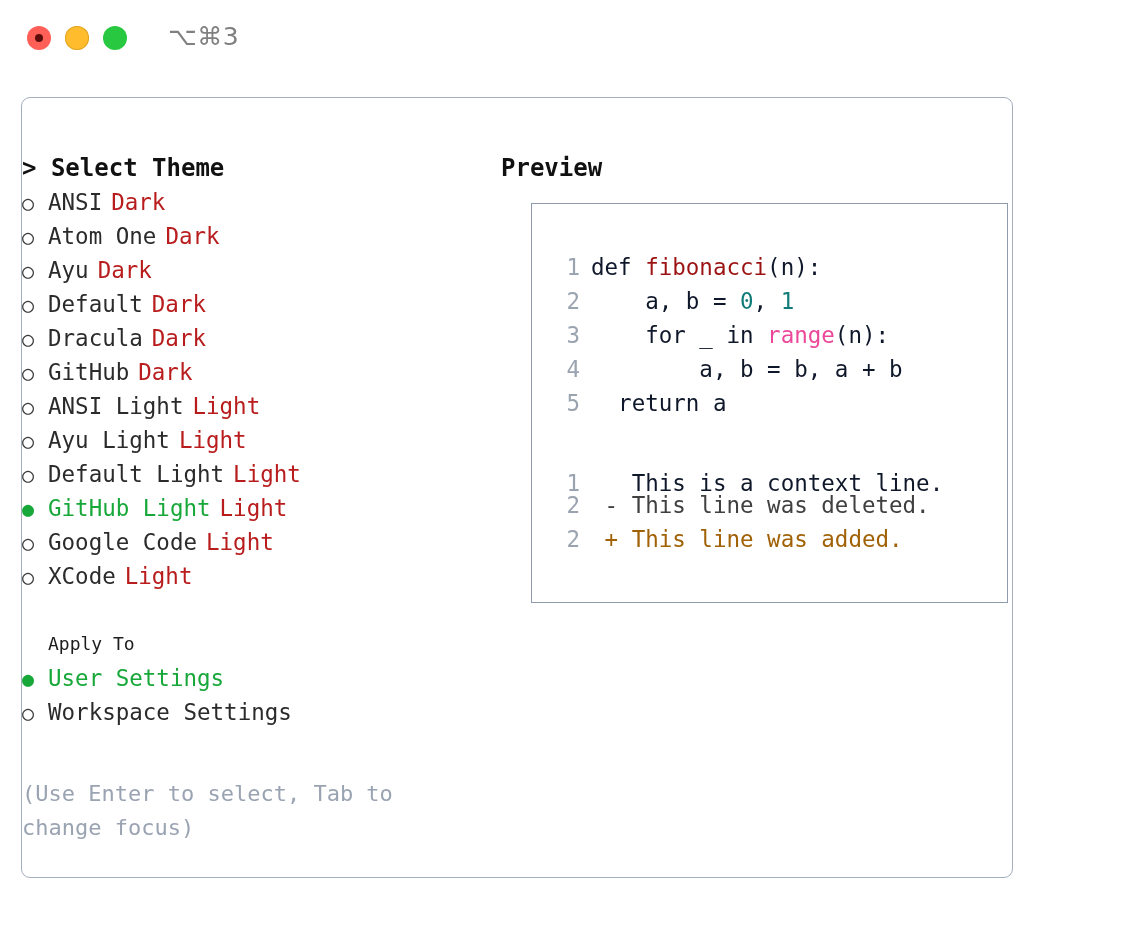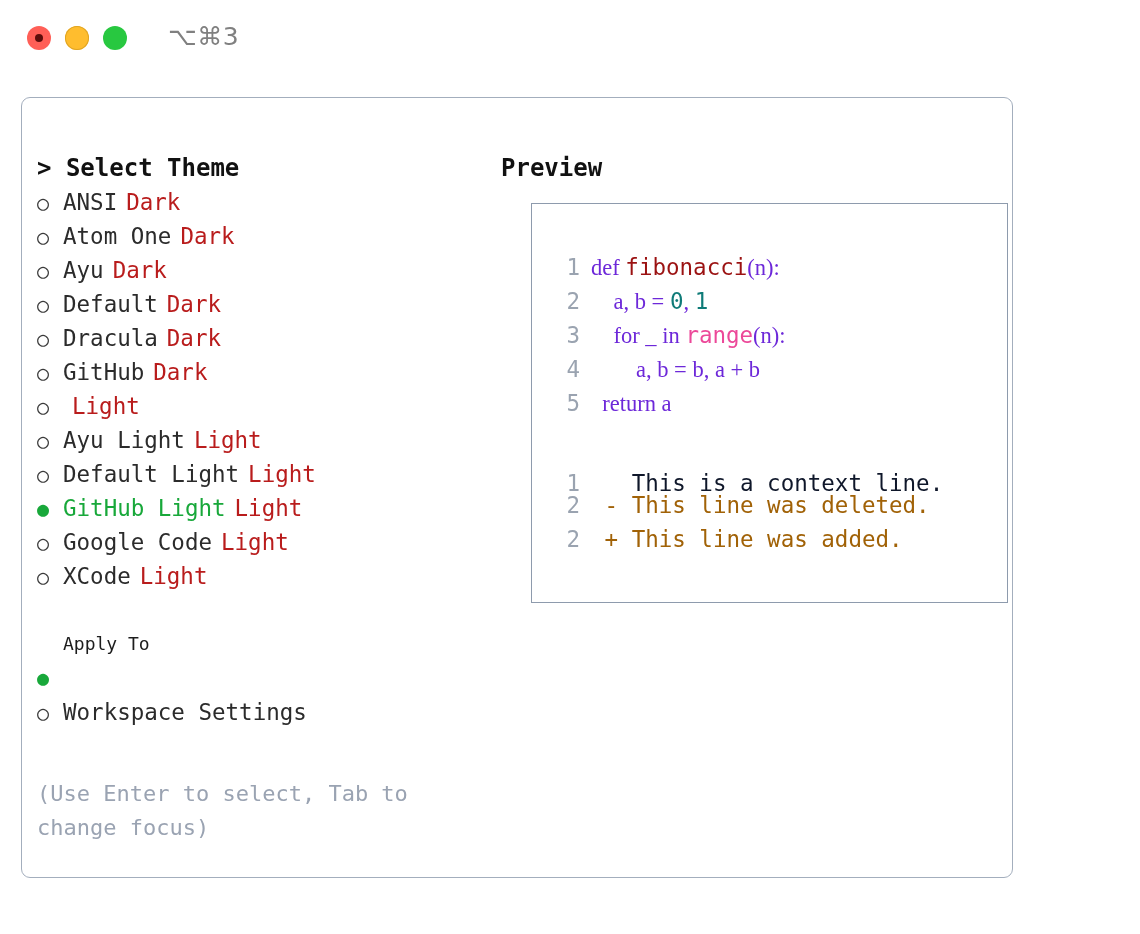--- a/index.html
+++ b/index.html
@@ -88,21 +88,21 @@
 
   .columns {
     position: absolute;
     left: 0; top: 0;
     width: 100%; height: 100%;
   }
 
   
   .left-col {
     position: absolute;
-    left: 15px;
+    left: 0;
     top: 53px;
     width: 440px;
   }
   .right-col {
     position: absolute;
     left: 479px;
     top: 53px;
     width: 500px;
   }
 
@@ -186,26 +186,26 @@
     flex: 0 0 30px;
     color: #9aa3b0;
     text-align: right;
     margin-right: 11px;
   }
   .code-text { color: #24292e; }
 
   .tok-fn   { color: #9b1212; }
   .tok-num  { color: #0f7b78; }
   .tok-bi   { color: #ec4899; }
-  .tok-plain{ color: #6d28d9; font-family: Liberation Serif, serif; }
+  .tok-plain{ color: #0f172a; }
 
   .blank-line { height: 34px; }
 
   .diff-ctx { color: #0f172a; margin-top: 12px; }
-  .diff-del { color: #a16207; }
+  .diff-del { color: #404040; }
   .diff-add { color: #a16207; }
 </style>
 </head>
 <body>
 
 <div class="window">
 
   <div class="titlebar">
     <div class="dots">
       <span class="dot red"></span>
@@ -222,34 +222,34 @@
 
         <div class="section-title">&gt; Select Theme</div>
 
         <div class="opt-list" id="theme-list">
             <div class="opt-row"><span class="bullet">○</span><span class="opt-label">ANSI</span><span class="opt-tag">Dark</span></div>
             <div class="opt-row"><span class="bullet">○</span><span class="opt-label">Atom One</span><span class="opt-tag">Dark</span></div>
             <div class="opt-row"><span class="bullet">○</span><span class="opt-label">Ayu</span><span class="opt-tag">Dark</span></div>
             <div class="opt-row"><span class="bullet">○</span><span class="opt-label">Default</span><span class="opt-tag">Dark</span></div>
             <div class="opt-row"><span class="bullet">○</span><span class="opt-label">Dracula</span><span class="opt-tag">Dark</span></div>
             <div class="opt-row"><span class="bullet">○</span><span class="opt-label">GitHub</span><span class="opt-tag">Dark</span></div>
-            <div class="opt-row"><span class="bullet">○</span><span class="opt-tag">Light</span></div>
+            <div class="opt-row"><span class="bullet">○</span><span class="opt-label">ANSI Light</span><span class="opt-tag">Light</span></div>
             <div class="opt-row"><span class="bullet">○</span><span class="opt-label">Ayu Light</span><span class="opt-tag">Light</span></div>
             <div class="opt-row"><span class="bullet">○</span><span class="opt-label">Default Light</span><span class="opt-tag">Light</span></div>
             <div class="opt-row selected"><span class="bullet sel">●</span><span class="opt-label">GitHub Light</span><span class="opt-tag">Light</span></div>
             <div class="opt-row"><span class="bullet">○</span><span class="opt-label">Google Code</span><span class="opt-tag">Light</span></div>
             <div class="opt-row"><span class="bullet">○</span><span class="opt-label">XCode</span><span class="opt-tag">Light</span></div>
           </div>
 
         <div class="spacer-row"></div>
 
         <div class="apply-heading">Apply To</div>
 
         <div class="opt-list" id="apply-list">
-            <div class="opt-row selected"><span class="bullet sel">●</span></div>
+            <div class="opt-row selected"><span class="bullet sel">●</span><span class="opt-label">User Settings</span></div>
             <div class="opt-row"><span class="bullet">○</span><span class="opt-label">Workspace Settings</span></div>
           </div>
 
         <div class="hint">(Use Enter to select, Tab to change focus)</div>
       </div>
 
       <div class="right-col">
         <div class="section-title">Preview</div>
 
         <div class="code-box">

